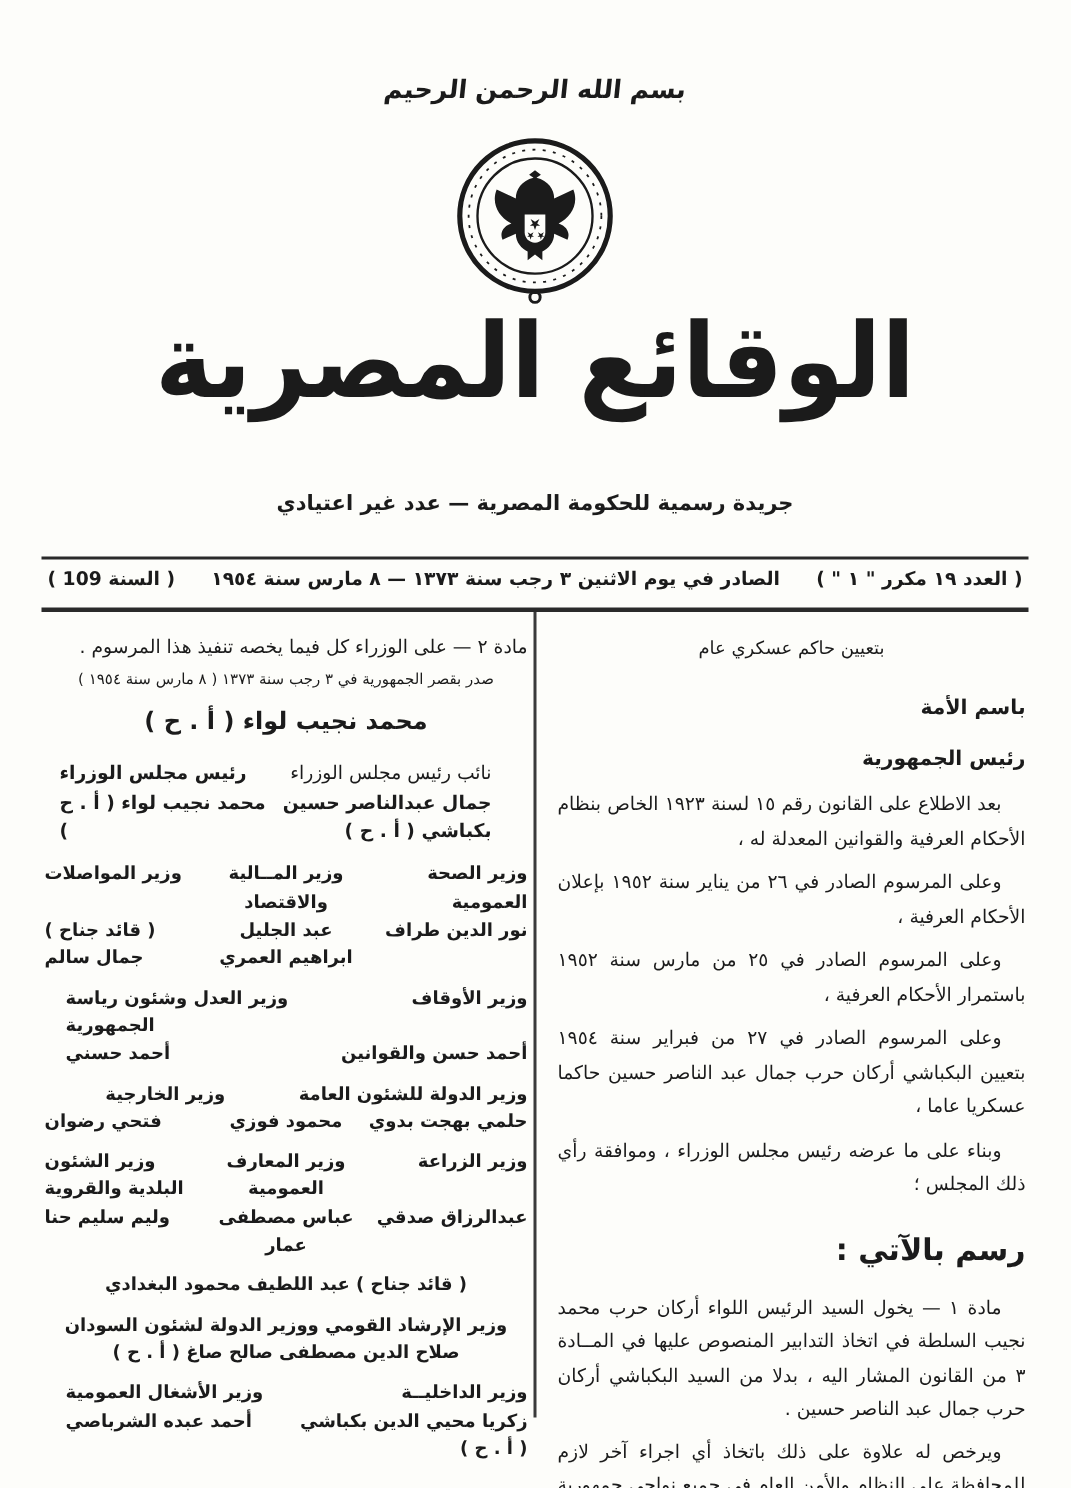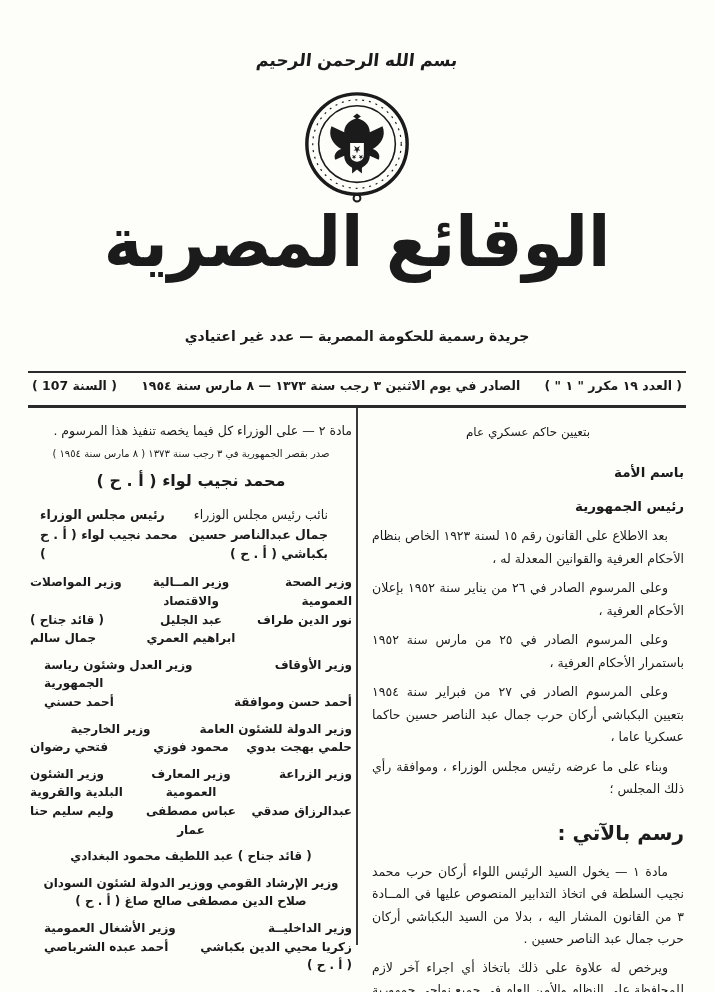--- a/index.html
+++ b/index.html
@@ -86,21 +86,21 @@
     </svg>
   </div>
 
   <div class="masthead">الوقائع المصرية</div>
   <div class="subtitle">جريدة رسمية للحكومة المصرية — عدد غير اعتيادي</div>
 
   <div class="rule-top"></div>
   <div class="issue-bar">
     <span>( العدد ١٩ مكرر " ١ " )</span>
     <span>الصادر في يوم الاثنين ٣ رجب سنة ١٣٧٣ — ٨ مارس سنة ١٩٥٤</span>
-    <span>( السنة 107 )</span>
+    <span>( السنة 109 )</span>
   </div>
   <div class="rule-bottom"></div>
 
   <div class="col-divider"></div>
 
   <div class="col col-right">
     <div class="decree-sub">بتعيين حاكم عسكري عام</div>
     <div class="inname">باسم الأمة</div>
     <div class="issuer">رئيس الجمهورية</div>
     <p class="preamble">بعد الاطلاع على القانون رقم ١٥ لسنة ١٩٢٣ الخاص بنظام الأحكام العرفية والقوانين المعدلة له ،</p>
@@ -141,21 +141,21 @@
             <span>عبد الجليل ابراهيم العمري</span>
             <span>( قائد جناح ) جمال سالم</span>
           </div>
         </div>
         <div class="cab-row">
           <div class="cab-line n2">
             <span>وزير الأوقاف</span>
             <span>وزير العدل وشئون رياسة الجمهورية</span>
           </div>
           <div class="cab-line n2">
-            <span>أحمد حسن وموافقة</span>
+            <span>أحمد حسن والقوانين</span>
             <span>أحمد حسني</span>
           </div>
         </div>
         <div class="cab-row">
           <div class="cab-line n3">
             <span>وزير الدولة للشئون العامة</span>
             <span>وزير الخارجية</span>
           </div>
           <div class="cab-line n3">
             <span>حلمي بهجت بدوي</span>

